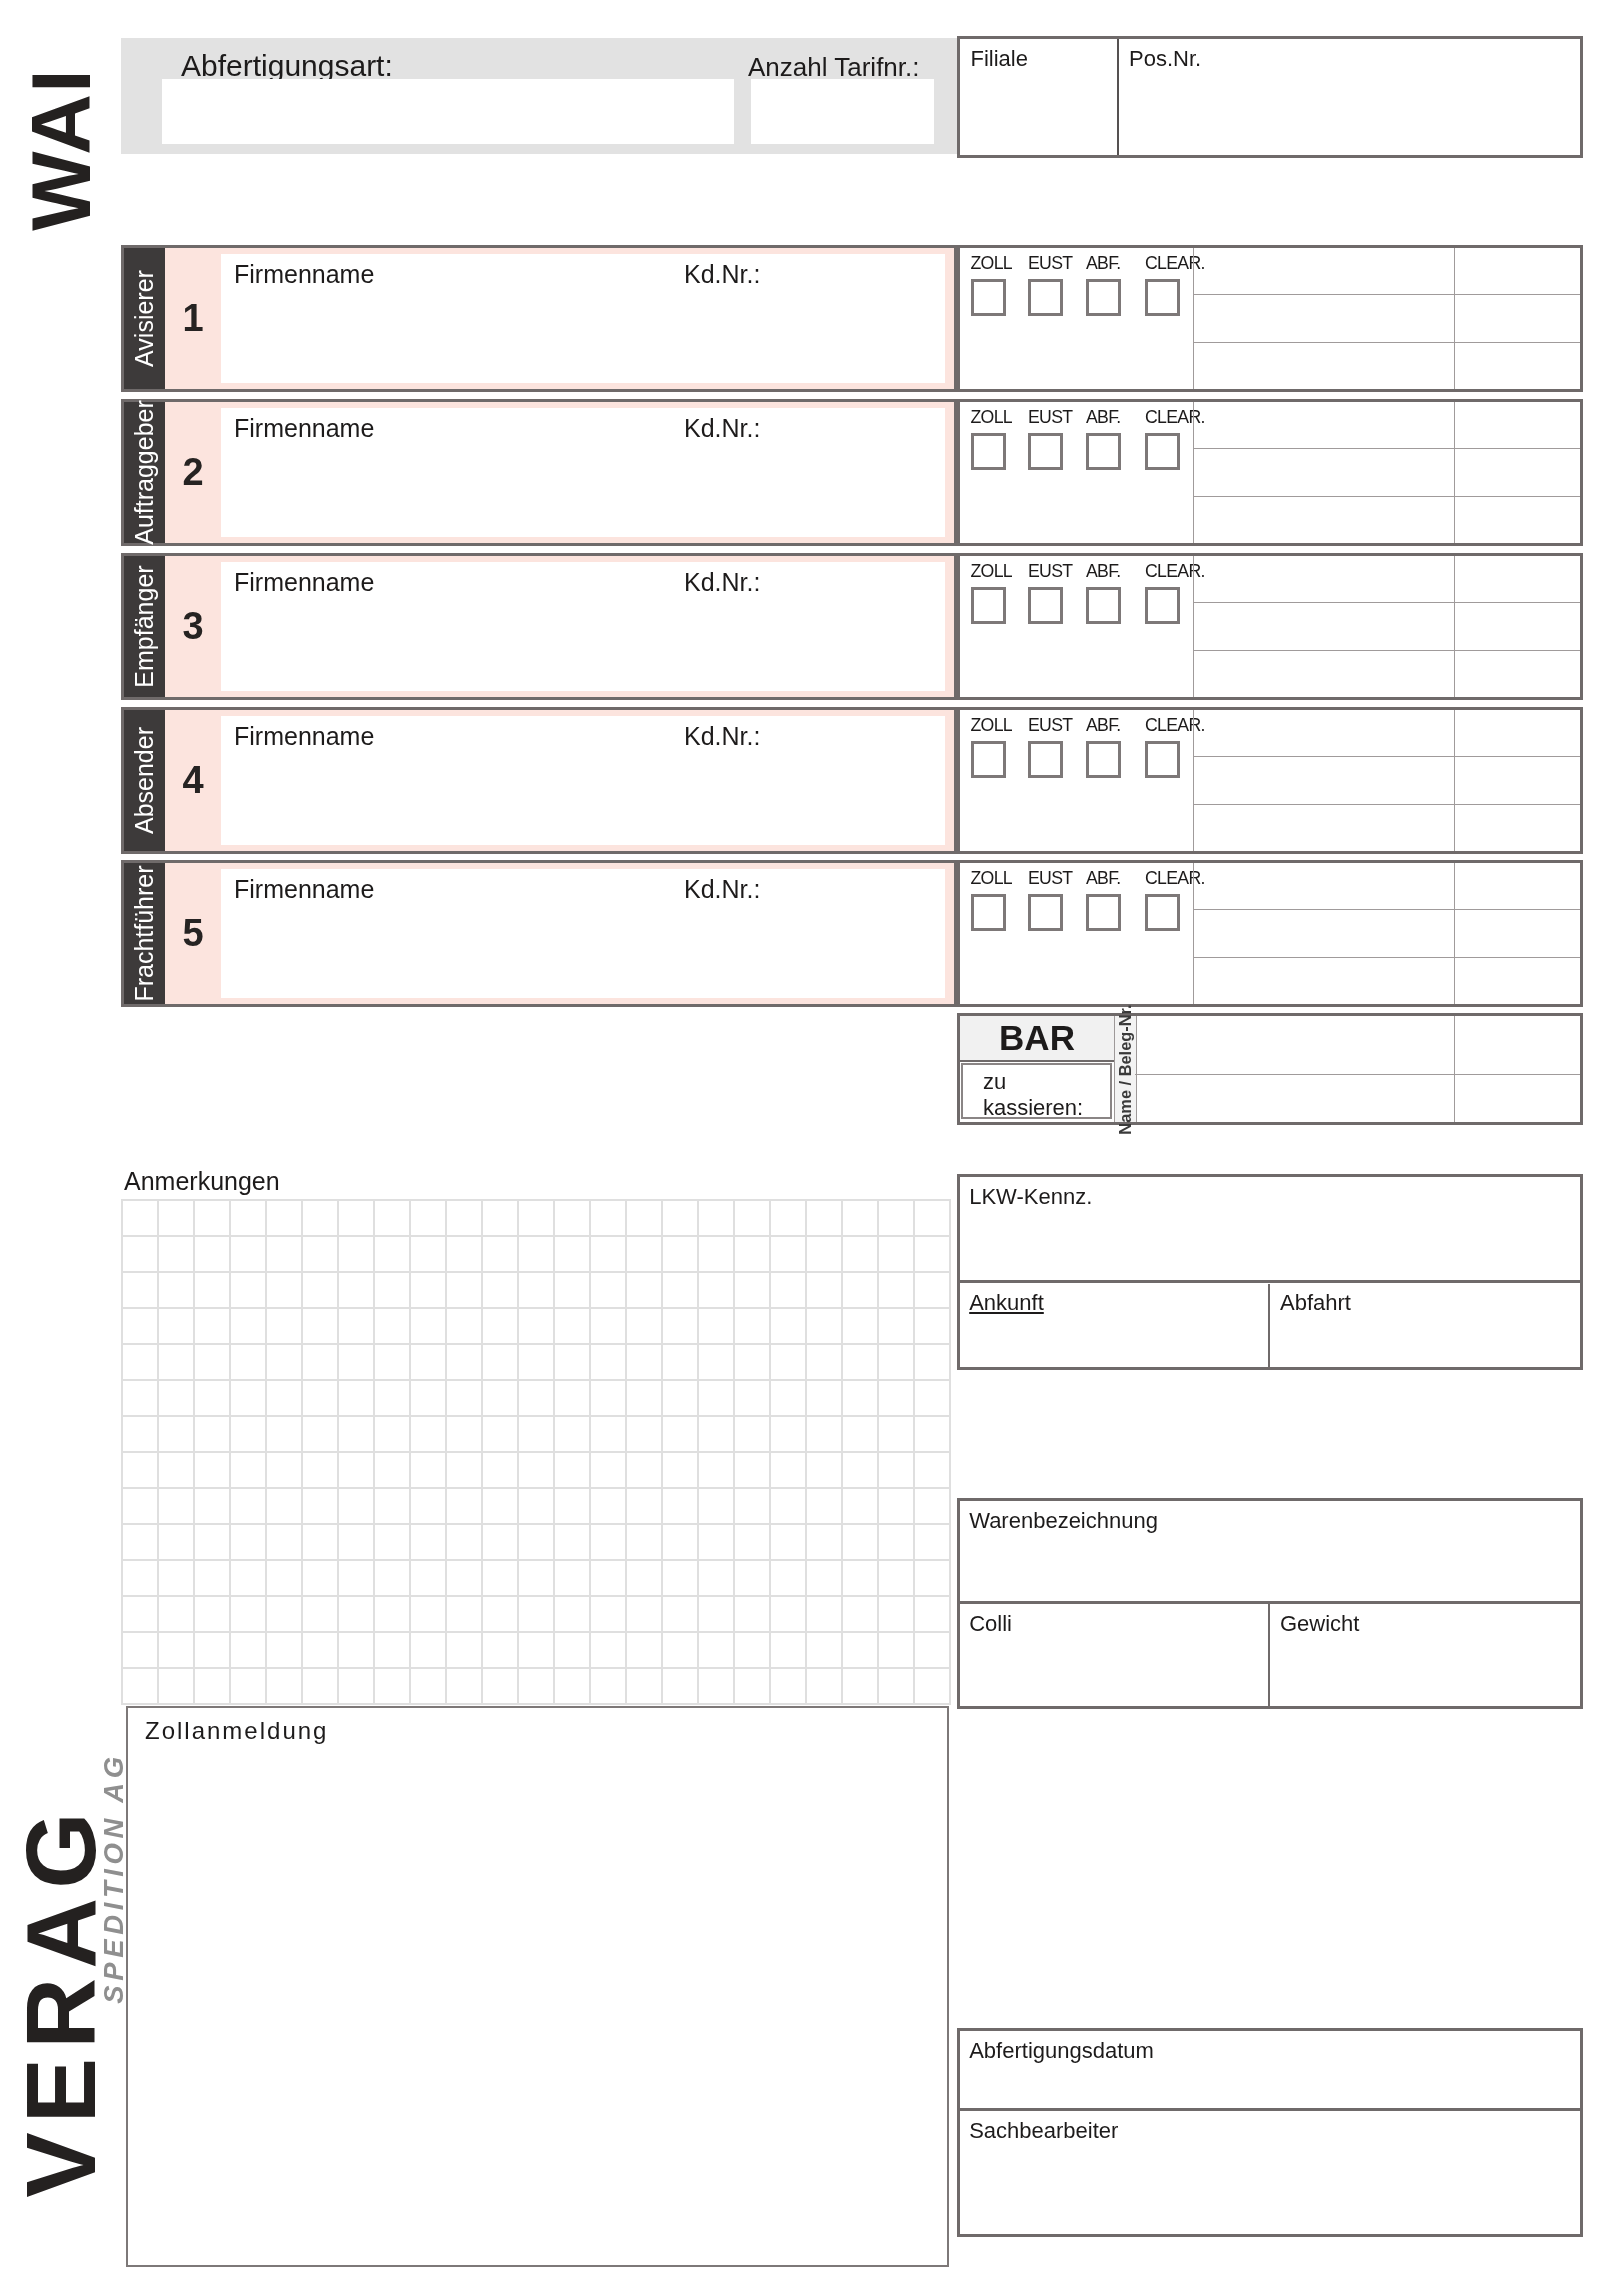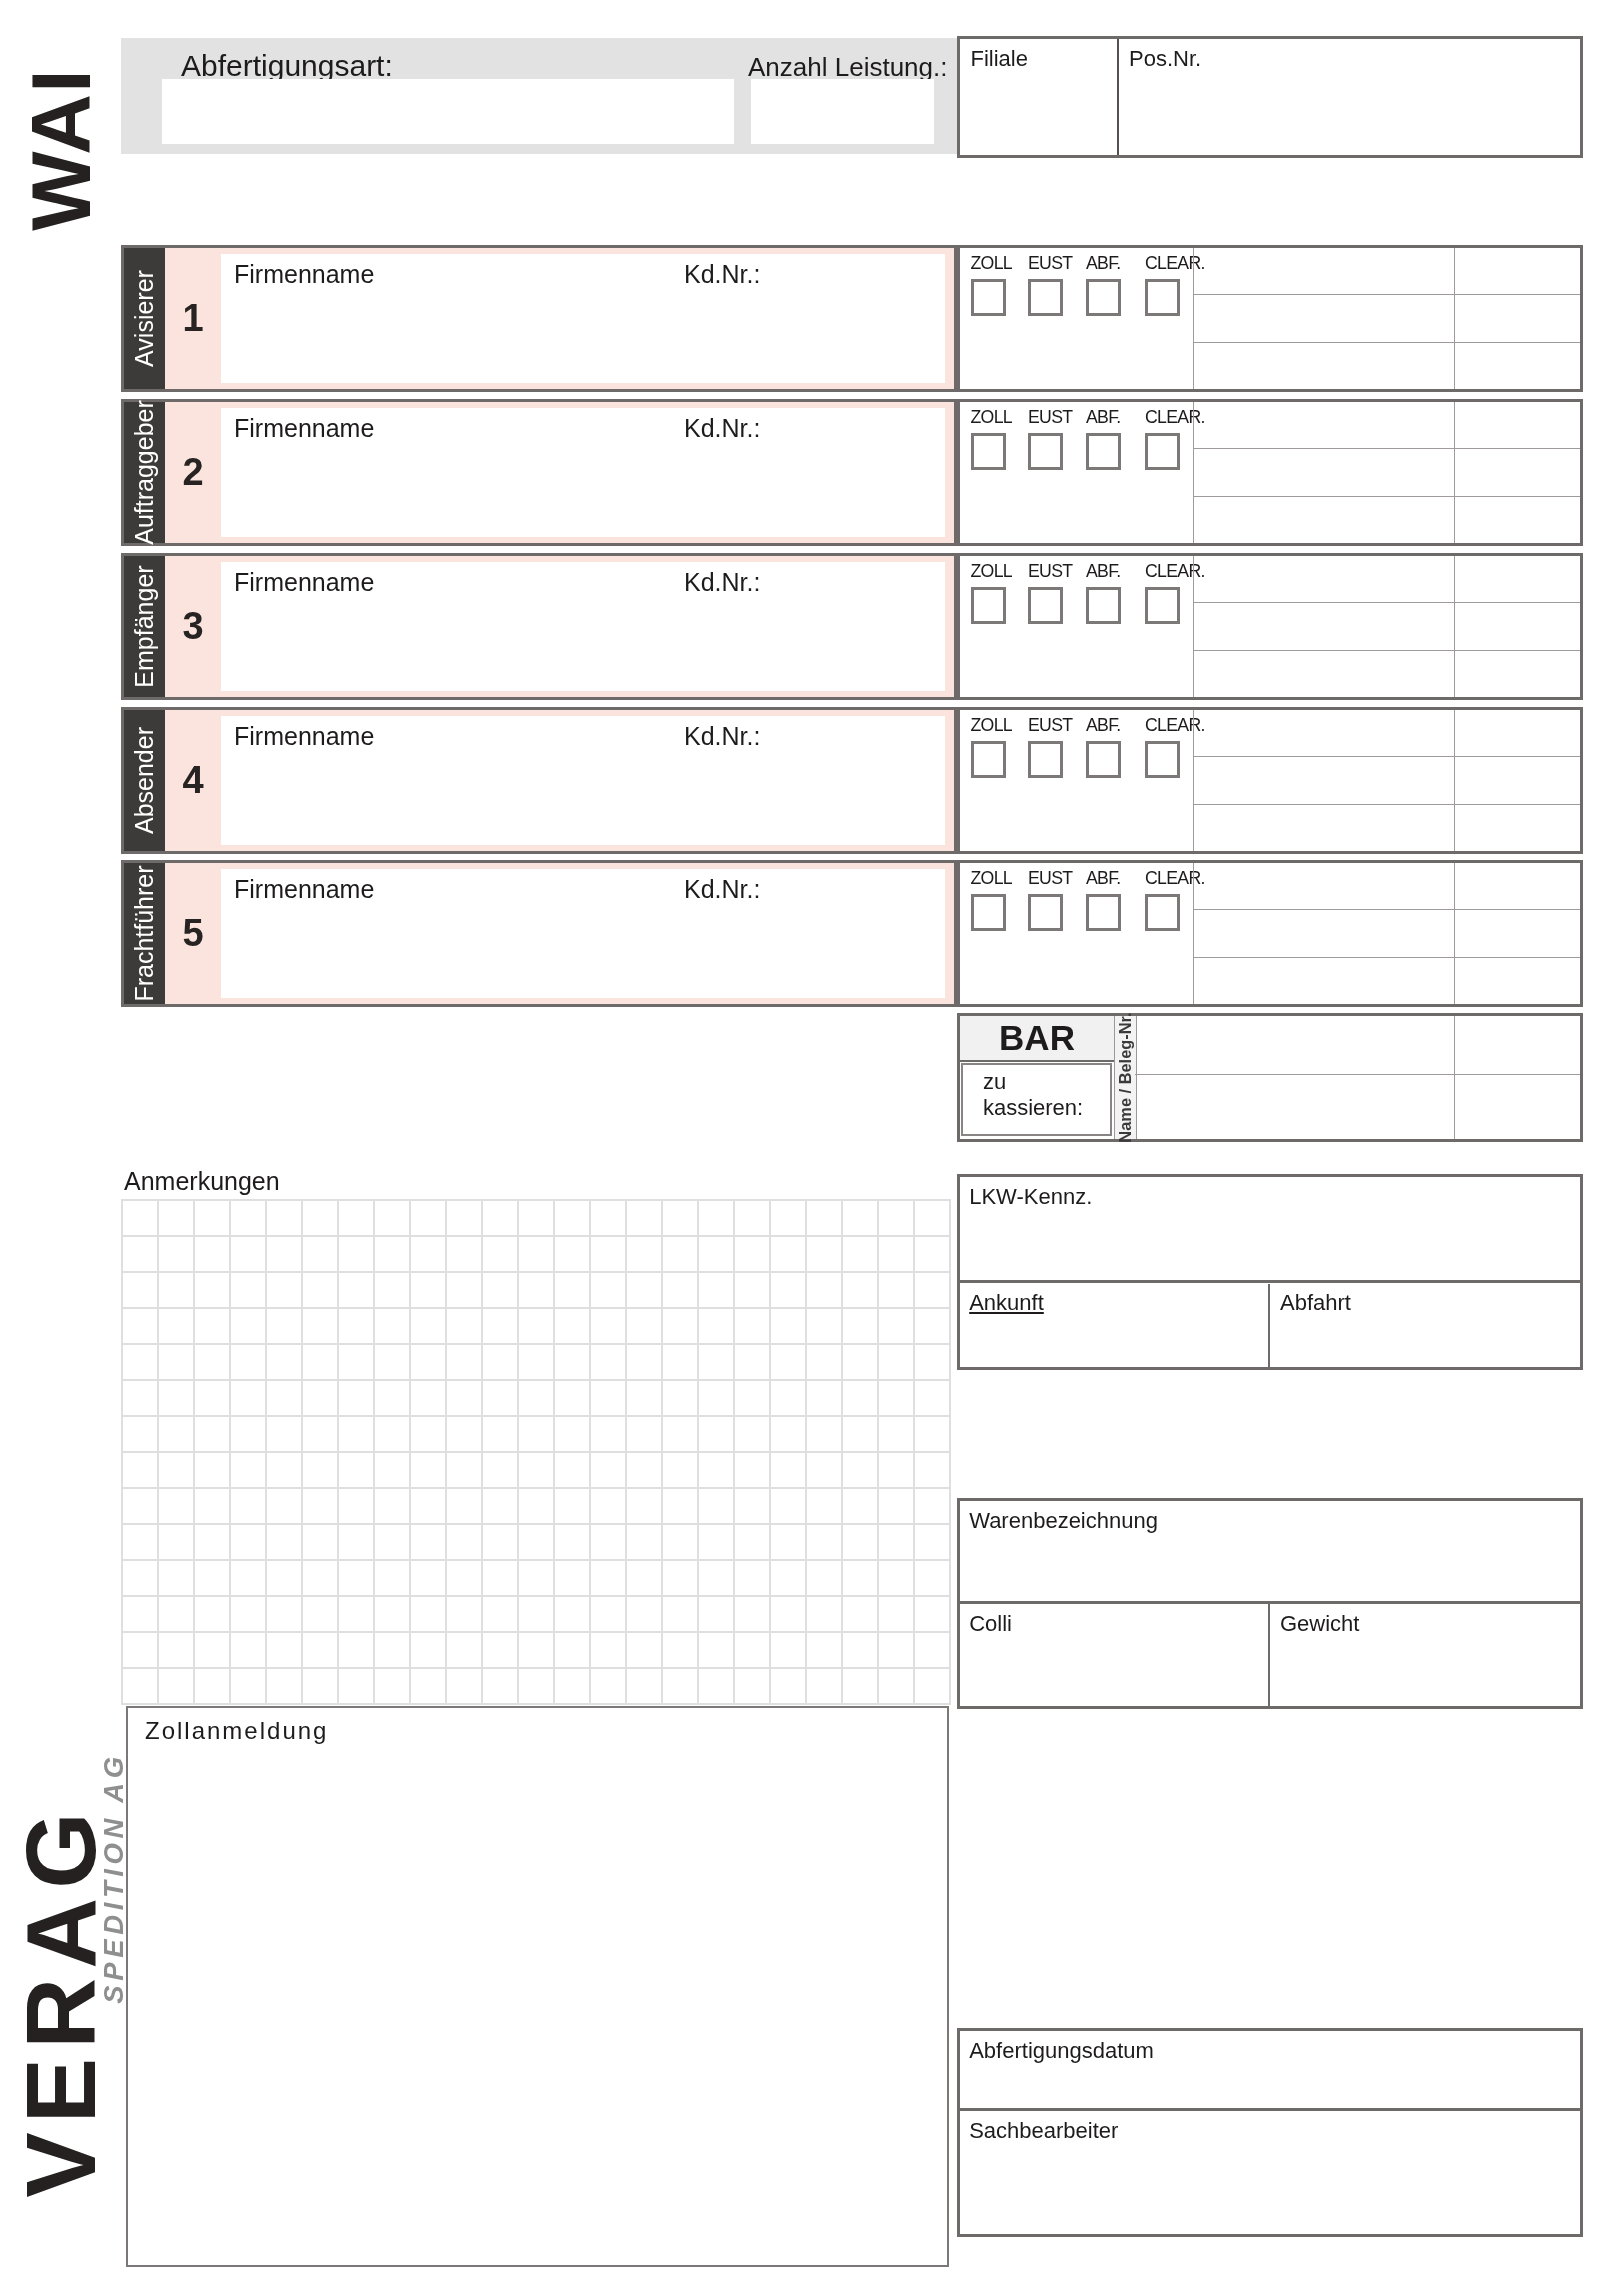--- a/index.html
+++ b/index.html
@@ -44,21 +44,21 @@
 
   
   .abr-band{left:957px;width:626px;height:147px;border:3.3px solid #6f6a6a;background:#fff;box-sizing:border-box;}
   .chk-group{top:5.2px;width:56px;}
   .chk-label{font-size:17.7px;letter-spacing:-0.7px;display:block;}
   .chk-box{width:35px;height:37px;border:3.3px solid #7d7878;background:#fff;box-sizing:border-box;margin-top:5.2px;}
   .v-div{top:0;bottom:0;width:1.3px;background:#a09b9b;}
   .h-div{height:1.3px;background:#a09b9b;left:233px;right:0;}
 
   
-  .bar-band{left:957px;top:1013px;width:626px;height:129px;border:3.3px solid #6f6a6a;background:#fff;box-sizing:border-box;}
+  .bar-band{left:957px;top:1013px;width:626px;height:112px;border:3.3px solid #6f6a6a;background:#fff;box-sizing:border-box;}
   .bar-head{left:0;top:0;width:154px;height:44px;background:#f1f1f1;border-bottom:2.6px solid #6f6a6a;
             display:flex;align-items:center;justify-content:center;font-size:35px;font-weight:bold;}
   .bar-cash{left:1.3px;top:47px;bottom:2.6px;width:147px;background:#fff;border:2.6px solid #8a8585;}
   .bar-cash-label{left:19.6px;top:3.9px;font-size:22px;}
   .bar-strip{left:154px;top:0;bottom:0;width:21px;background:#f3f3f3;border-left:1.3px solid #9e9999;border-right:1.3px solid #9e9999;}
   .bar-strip>span{font-size:16.4px;font-weight:bold;color:#3a3a3a;}
 
   
   .anm-label{left:124px;top:1167px;font-size:25px;}
   .anm-grid{left:121px;top:1199px;width:830px;height:506px;
@@ -87,21 +87,21 @@
 
 <div class="page">
 
   <div class="abs rot wai-logo">
     <span>WAI</span>
   </div>
 
   <div class="abs hdr-band">
     <div class="abs hdr-title">Abfertigungsart:</div>
     <div class="abs hdr-input"></div>
-    <div class="abs hdr-anzahl">Anzahl Leistung.:</div>
+    <div class="abs hdr-anzahl">Anzahl Tarifnr.:</div>
     <div class="abs hdr-anzahl-input"></div>
   </div>
 
   <div class="abs filiale-box">
     <div class="abs filiale-div"></div>
     <div class="abs cell-label" style="left:10.5px;top:6.5px;">Filiale</div>
     <div class="abs cell-label" style="left:169px;top:6.5px;">Pos.Nr.</div>
     <div class="abs" style="left:0;top:36px;width:156px;bottom:0;"></div>
     <div class="abs" style="left:160px;top:36px;right:0;bottom:0;"></div>
   </div>

